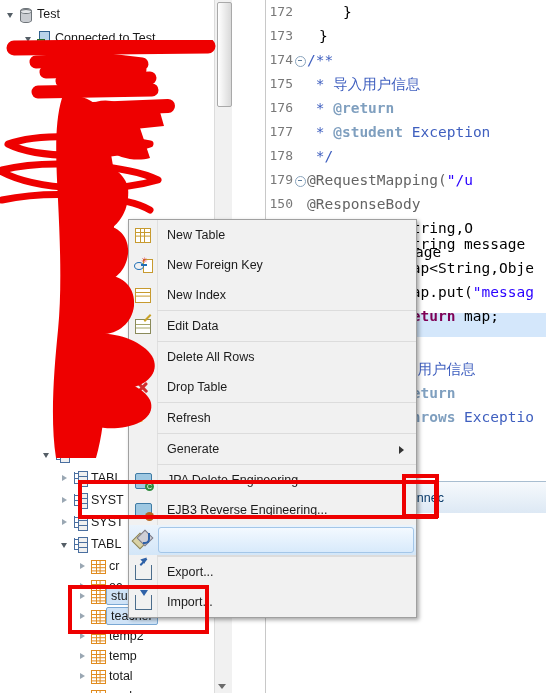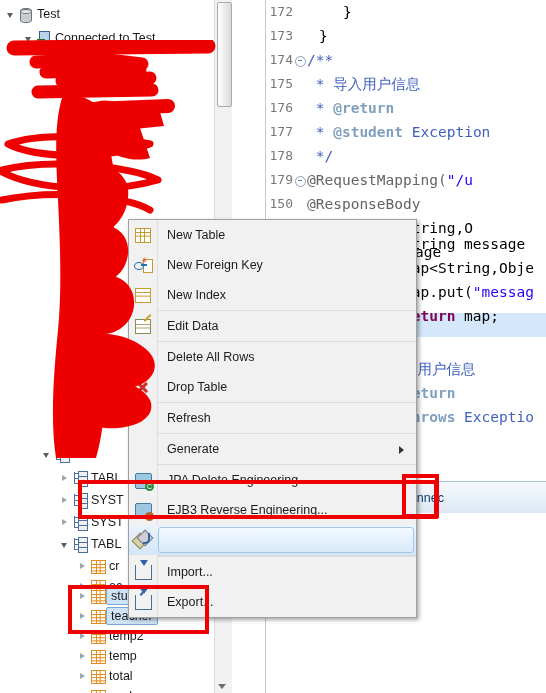--- a/index.html
+++ b/index.html
@@ -627,33 +627,33 @@
               <span class="d2"></span>
               <span class="hook"></span>
             </span>
           </span>
           <span class="mlabel">Hibernate Reverse Engineering...</span>
         </div>
         <div class="msep"></div>
         <div class="msep"></div>
         <div class="mi">
           <span class="mico">
+            <span class="m-export">
+              <span class="arr"></span>
+            </span>
+          </span>
+          <span class="mlabel">Export...</span>
+        </div>
+        <div class="mi">
+          <span class="mico">
             <span class="m-import">
               <span class="arr"></span>
             </span>
           </span>
           <span class="mlabel">Import...</span>
-        </div>
-        <div class="mi">
-          <span class="mico">
-            <span class="m-export">
-              <span class="arr"></span>
-            </span>
-          </span>
-          <span class="mlabel">Export...</span>
         </div>
       </div>
   </div>
 
   <div id="redboxes">
       <div class="redbox" style="left: 78px; top: 480px; width: 352px; height: 31px; border-color: rgb(238, 0, 0);"></div>
       <div class="redbox" style="left: 68px; top: 585px; width: 133px; height: 41px; border-color: rgb(238, 0, 0);"></div>
       <div class="redbox" style="left: 402px; top: 474px; width: 29px; height: 36px; border-color: rgb(238, 0, 0);"></div>
     </div>
 

